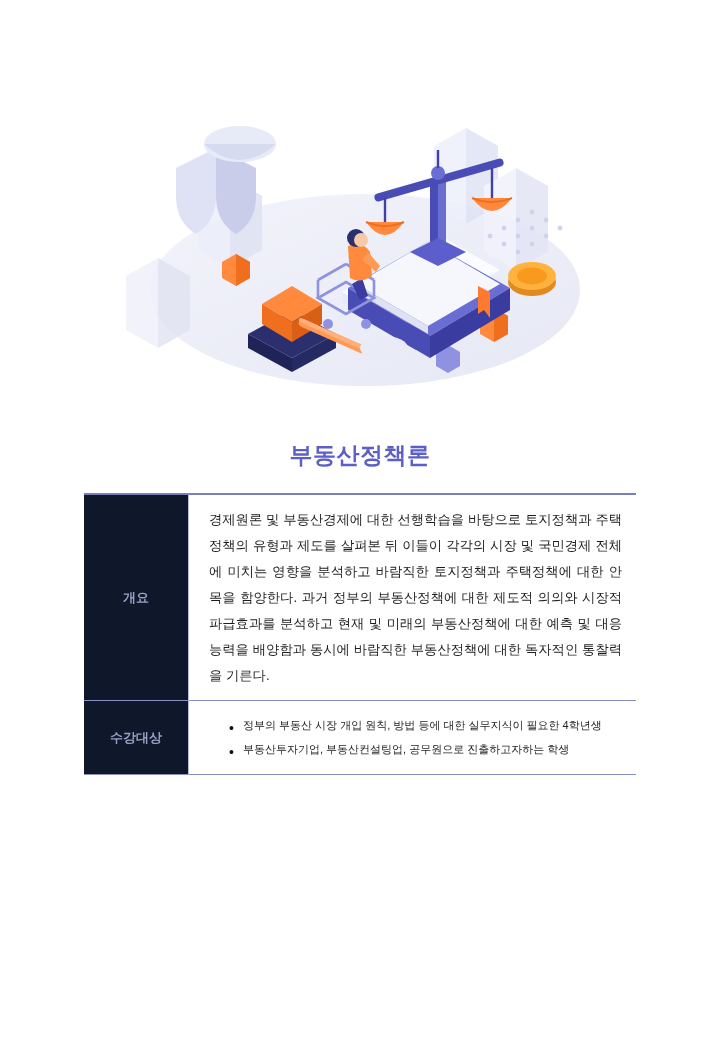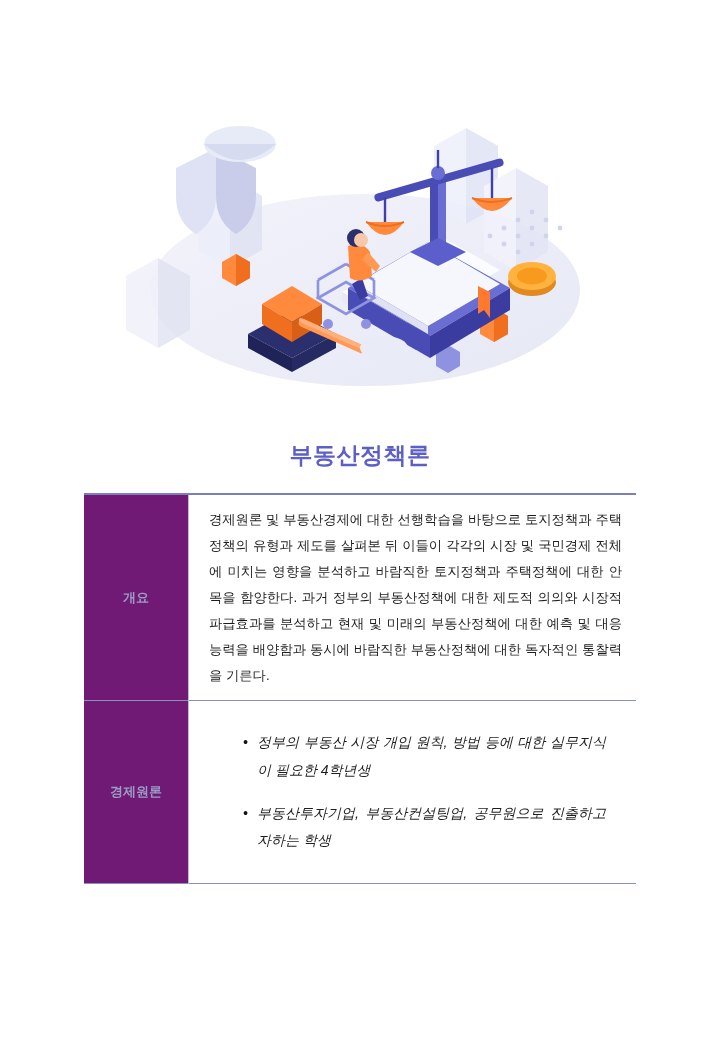--- a/index.html
+++ b/index.html
@@ -53,21 +53,21 @@
   }
   .info-table tr {
     border-top: 1px solid #8a8fc0;
     border-bottom: 1px solid #8a8fc0;
   }
   .info-table tr.first-row {
     border-top: 2px solid #7b80b8;
   }
   .info-table td.label-cell {
     width: 92px;
-    background: #701a75;
+    background: #0f172a;
     color: #9a9ec4;
     font-size: 13px;
     font-weight: bold;
     text-align: center;
     vertical-align: middle;
     padding: 10px 6px;
     border-right: 1px solid #b9bcd8;
   }
   .info-table td.body-cell {
     padding: 12px 14px 12px 20px;
@@ -82,25 +82,24 @@
     text-align: justify;
     text-justify: inter-character;
   }
   .bullets {
     margin: 0;
     padding: 0 0 0 18px;
     list-style: none;
   }
   .bullets li {
     position: relative;
-    font-size: 14px;
+    font-size: 11px;
     line-height: 1.95;
     padding-left: 14px;
-    margin: 16px;
-    font-style: italic;
+    margin: 2px;
   }
   .bullets li::before {
     content: "•";
     position: absolute;
     left: 0;
     top: 0;
     font-size: 14px;
     color: #111;
   }
 </style>
@@ -267,21 +266,21 @@
 
   <table class="info-table">
     <tbody>
       <tr class="first-row">
         <td class="label-cell">개요</td>
         <td class="body-cell">
           <p>경제원론 및 부동산경제에 대한 선행학습을 바탕으로 토지정책과 주택정책의 유형과 제도를 살펴본 뒤 이들이 각각의 시장 및 국민경제 전체에 미치는 영향을 분석하고 바람직한 토지정책과 주택정책에 대한 안목을 함양한다. 과거 정부의 부동산정책에 대한 제도적 의의와 시장적 파급효과를 분석하고 현재 및 미래의 부동산정책에 대한 예측 및 대응능력을 배양함과 동시에 바람직한 부동산정책에 대한 독자적인 통찰력을 기른다.</p>
         </td>
       </tr>
       <tr>
-        <td class="label-cell">경제원론</td>
+        <td class="label-cell">수강대상</td>
         <td class="body-cell">
           <ul class="bullets">
             <li>정부의 부동산 시장 개입 원칙, 방법 등에 대한 실무지식이 필요한 4학년생</li>
             <li>부동산투자기업, 부동산컨설팅업, 공무원으로 진출하고자하는 학생</li>
           </ul>
         </td>
       </tr>
     </tbody>
   </table>
 

